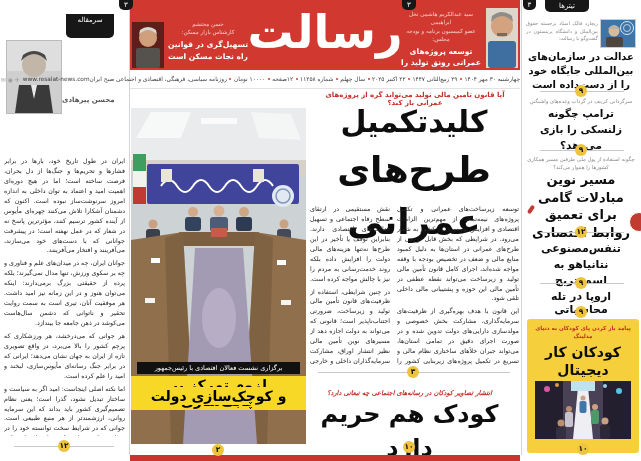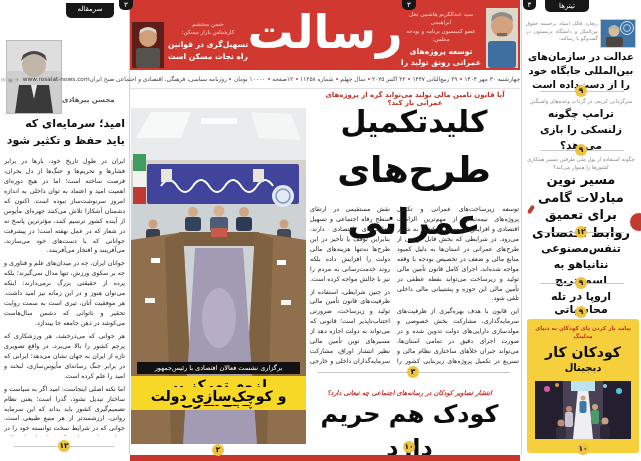--- a/index.html
+++ b/index.html
@@ -41,36 +41,35 @@
   .penmark{position:absolute;left:529px;top:205px;width:4px;height:9px;background:#c23b30;
            transform:rotate(35deg);border-radius:2px;}
 </style>
 </head>
 <body>
 
 <div class="page">
 
   <div class="vline" style="left:129px;top:0;height:455px;"></div>
 
-  <div class="tabblack" style="left:66px;top:3px;width:48px;height:15px;">سرمقاله</div>
+  <div class="tabblack" style="left:66px;top:14px;width:48px;height:24px;">سرمقاله</div>
 
   <div class="photo" style="left:6px;top:40px;width:54px;height:72px;border:1px solid #bbb;">
     <svg viewBox="0 0 54 72" preserveAspectRatio="none">
       <rect width="54" height="72" fill="#cfcfcf"></rect>
       <rect width="54" height="30" fill="#dedede"></rect>
       <circle cx="27" cy="24" r="12" fill="#c2b6a8"></circle>
       <path d="M14 20 q13 -14 26 0 l-2 -6 q-11 -8 -22 0 z" fill="#474747"></path>
       <polygon points="8,72 46,72 42,44 12,44" fill="#3a3a3a"></polygon>
       <polygon points="24,44 30,44 27,58" fill="#e8e8e8"></polygon>
     </svg>
   </div>
 
   <div class="abs" style="left:62px;top:96px;width:62px;font-size:7px;font-weight:bold;color:#555;text-align:left;">محسن پیرهادی</div>
 
-  <div class="abs headline" style="left:4px;top:116px;width:121px;font-size:11px;line-height:1.5;text-align:right;">امید؛ سرمایه‌ای که باید حفظ و تکثیر شود</div>
 
   <div class="abs bodytxt" style="left:4px;top:156px;width:121px;height:280px;">
     <p>ایران در طول تاریخ خود، بارها در برابر فشارها و تحریم‌ها و جنگ‌ها از دل بحران، فرصت ساخته است؛ اما در هیچ دوره‌ای اهمیت امید و اعتماد به توان داخلی به اندازه امروز سرنوشت‌ساز نبوده است. اکنون که دشمنان آشکارا تلاش می‌کنند چهره‌ای مأیوس از آینده کشور ترسیم کنند، مؤثرترین پاسخ نه در شعار که در عمل نهفته است؛ در پیشرفت جوانانی که با دست‌های خود می‌سازند، می‌آفرینند و افتخار می‌آفرینند.</p>
     <p>جوانان ایران، چه در میدان‌های علم و فناوری و چه بر سکوی ورزش، تنها مدال نمی‌گیرند؛ بلکه پرده از حقیقتی بزرگ برمی‌دارند: اینکه می‌توان هنوز و در این زمانه نیز امید داشت. هر موفقیت آنان، تیری است به سمت روایت تحقیر و ناتوانی که دشمن سال‌هاست می‌کوشد در ذهن جامعه جا بیندازد.</p>
     <p>هر جوانی که می‌درخشد، هر ورزشکاری که پرچم کشور را بالا می‌برد، در واقع تصویری تازه از ایران به جهان نشان می‌دهد؛ ایرانی که در برابر جنگ رسانه‌ای مأیوس‌سازی، لبخند و امید را علم کرده است.</p>
     <p>اما نکته اصلی اینجاست: امید اگر به سیاست و ساختار تبدیل نشود، گذرا است؛ یعنی نظام تصمیم‌گیری کشور باید بداند که این سرمایه روانی، ارزشمندتر از هر منبع طبیعی است. جوانی که در شرایط سخت توانسته خود را در سطح جهانی مطرح کند، باید احساس کند کشورش به او میدان می‌دهد، فرصت می‌دهد و به دستاوردش تکیه می‌کند. موفقیت‌های فردی زمانی به پیشرفت ملی تبدیل می‌شوند که مسیرشان ادامه پیدا کند، نه آنکه در قاب عکسی بماند.</p>
 
   </div>
 
   <div class="hline" style="left:14px;top:446px;width:100px;"></div>
@@ -252,21 +251,21 @@
   <div class="abs sb-head" style="left:526px;top:241px;width:110px;font-size:11px;line-height:1.45;">تنفس‌مصنوعی نتانیاهو به اسموتریچ</div>
   <div class="pnum" style="left:575px;top:277px;">۹</div>
   <div class="hline" style="left:540px;top:283px;width:84px;z-index:1;"></div>
 
   <div class="abs sb-head" style="left:526px;top:290px;width:110px;font-size:11px;">اروپا در تله محاسباتی</div>
   <div class="pnum" style="left:575px;top:306px;">۹</div>
 
   <div class="featurebox">
     <div class="kicker-red" style="font-size:5.6px;margin:5px 6px 0 6px;line-height:1.5;">پیامد باز کردن پای کودکان به دنیای مدلینگ</div>
     <div class="headline" style="font-size:14px;line-height:1.3;margin-top:2px;">کودکان کار</div>
-    <div class="headline" style="font-size:10px;line-height:1.3;">دیجیتال</div>
+    <div class="headline" style="font-size:14px;line-height:1.3;">دیجیتال</div>
     <div class="photo" style="left:8px;top:62px;width:96px;height:58px;">
       <svg viewBox="0 0 96 58" preserveAspectRatio="none">
         <rect width="96" height="58" fill="#241f2e"></rect>
         <rect x="28" y="0" width="40" height="58" fill="#494156"></rect>
         <polygon points="38,58 58,58 53,6 43,6" fill="#efeef2"></polygon>
         <rect x="36" y="0" width="24" height="10" fill="#bfe2ef"></rect>
         <circle cx="12" cy="8" r="3" fill="#d85aa0"></circle>
         <circle cx="84" cy="10" r="3" fill="#58c4de"></circle>
         <circle cx="22" cy="4" r="2" fill="#e09a4e"></circle>
         <circle cx="70" cy="5" r="2" fill="#9ad0e8"></circle>

